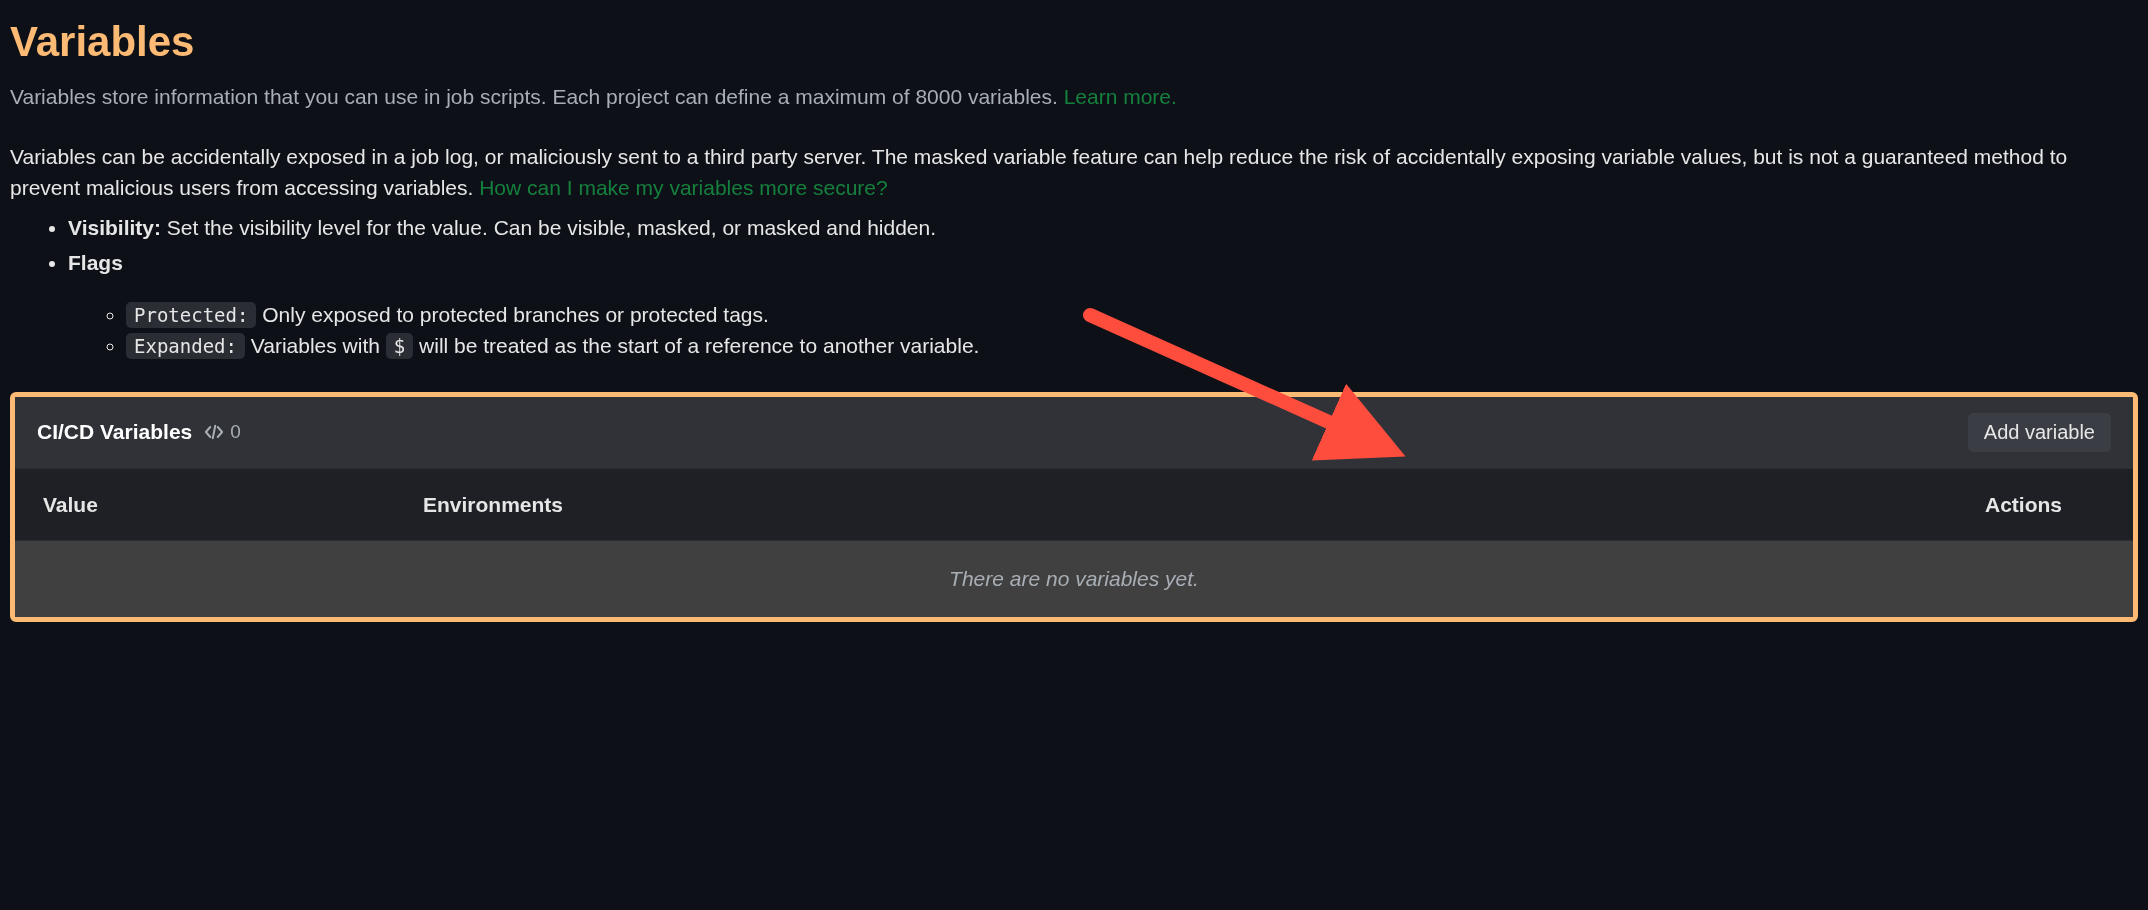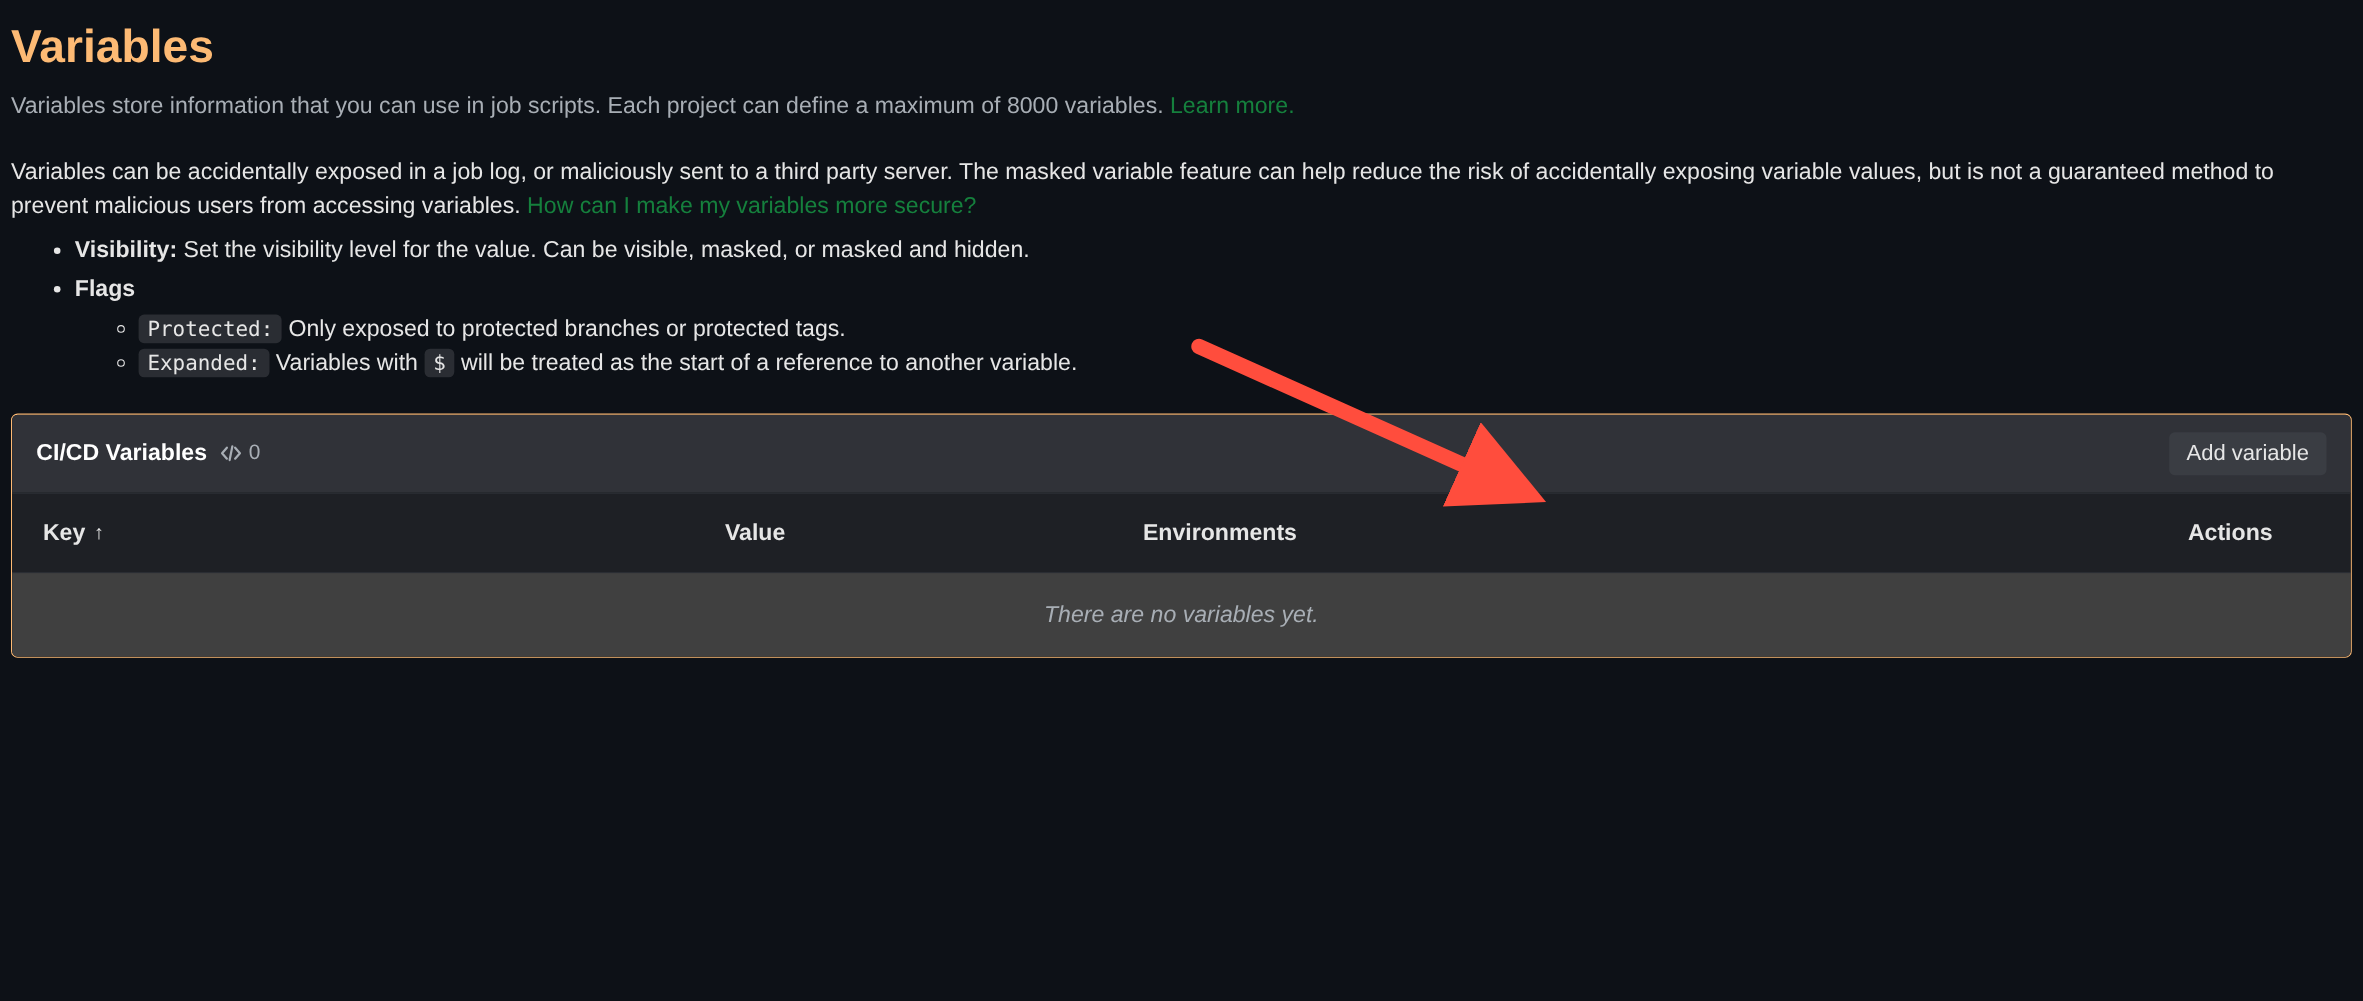--- a/index.html
+++ b/index.html
@@ -40,36 +40,36 @@
     .attributes-list {
       margin-top: 8px;
       padding-left: 58px;
     }
     .attributes-list > li {
       margin-bottom: 4px;
     }
     .sublist {
       list-style-type: circle;
       padding-left: 58px;
-      margin-top: 4px;
+      margin-top: 20px;
     }
     .bold {
       font-weight: 700;
     }
     .code-badge {
       background-color: #2a2d33;
       border-radius: 5px;
       padding: 2px 8px;
       font-family: ui-monospace, SFMono-Regular, Menlo, Monaco, Consolas, monospace;
       font-size: 19px;
       color: #e6e6e6;
     }
     .variables-panel {
       margin-top: 30px;
-      border: 1px solid #fdba74;
+      border: 5px solid #fdba74;
       border-radius: 6px;
       overflow: hidden;
     }
     .panel-header {
       background-color: #303238;
       display: flex;
       align-items: center;
       justify-content: space-between;
       padding: 16px 22px;
     }
@@ -188,24 +188,20 @@
             <polyline points="11,4 14.5,8 11,12"></polyline>
             <line x1="9" y1="3" x2="7" y2="13"></line>
           </svg>
         </span>
         <span>0</span>
       </span>
     </div>
     <button class="add-variable-btn">Add variable</button>
   </div>
   <div class="table-header">
-    <div class="col-key">
-      <span>Key</span>
-      <span class="sort-arrow">↑</span>
-    </div>
     <div class="col-value">Value</div>
     <div class="col-env">Environments</div>
     <div class="col-actions">Actions</div>
   </div>
   <div class="empty-row">There are no variables yet.</div>
 </div>
 
 <svg class="arrow-annotation" style="left:1080px; top:305px;" width="330" height="170" viewBox="0 0 330 170">
   <defs>
     <marker id="arrowhead" markerWidth="6" markerHeight="6" refX="4" refY="3" orient="auto">

